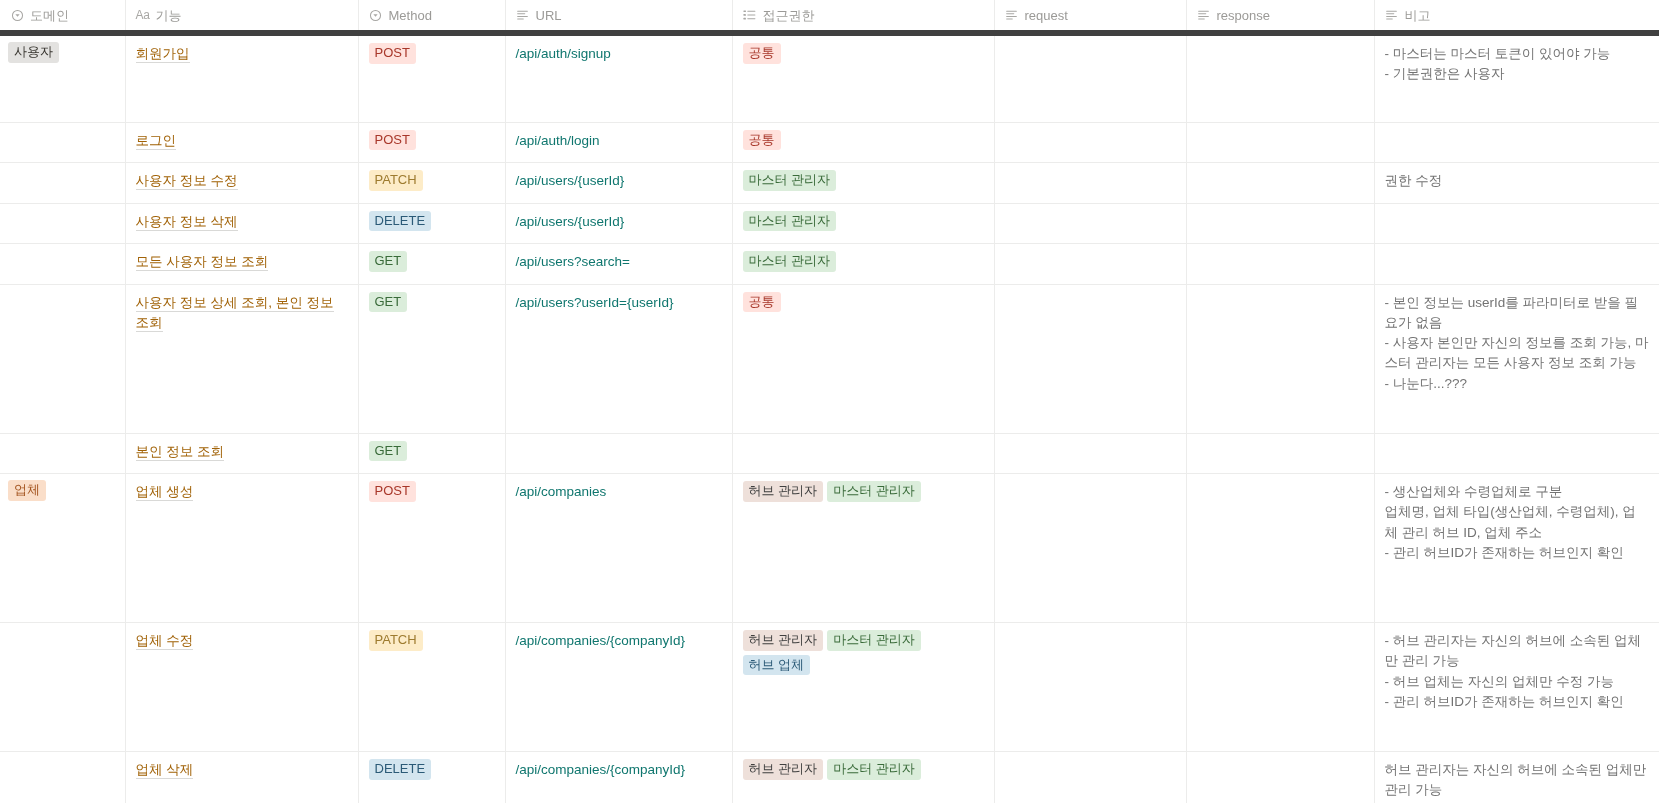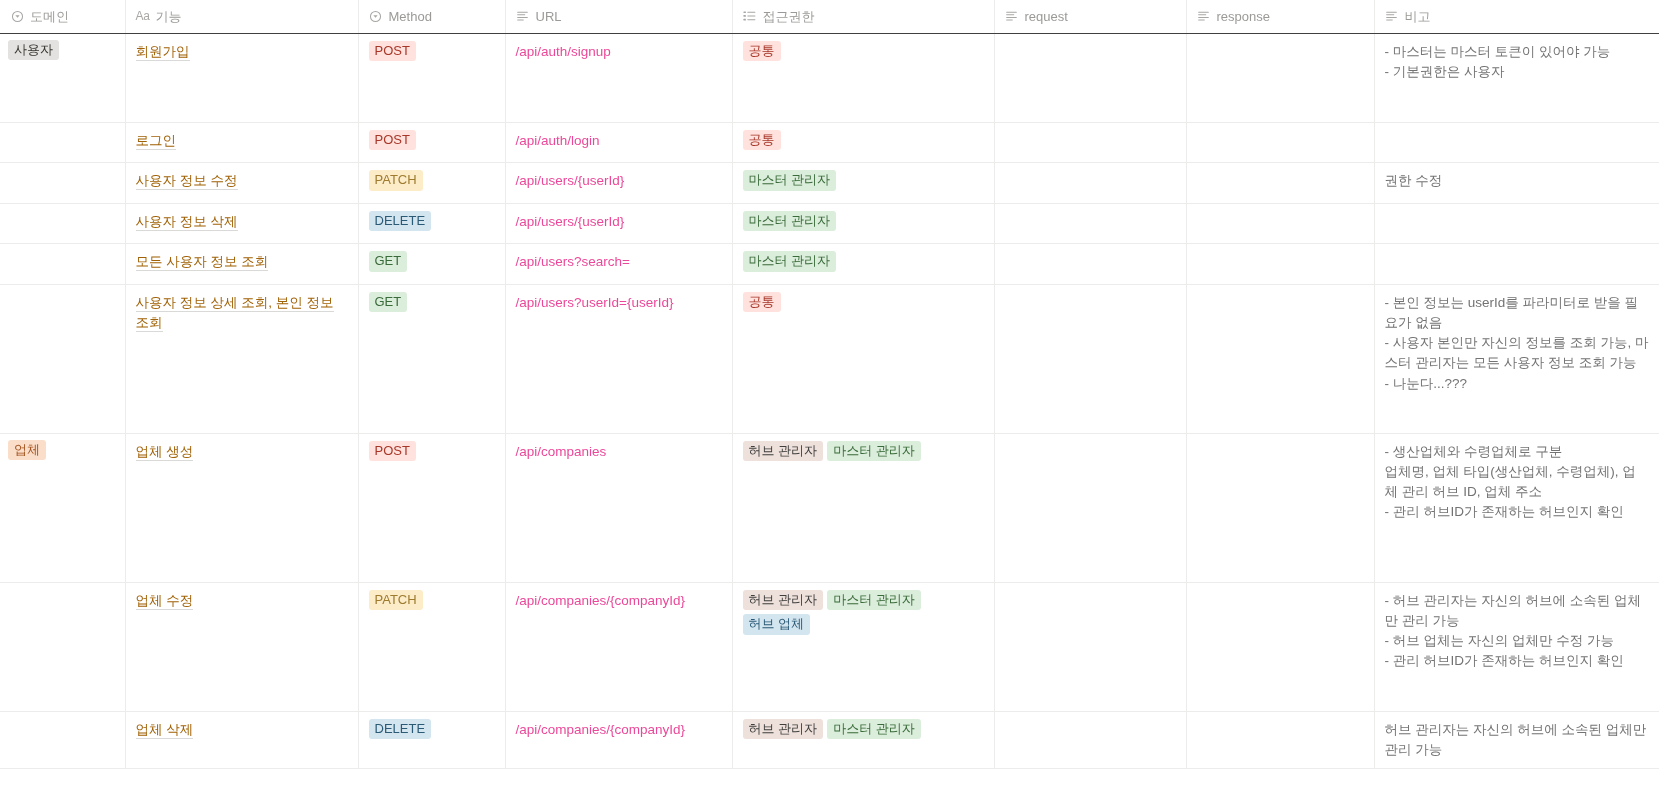--- a/index.html
+++ b/index.html
@@ -31,21 +31,21 @@
   col.c-url     { width: 227px; }
   col.c-auth    { width: 262px; }
   col.c-req     { width: 192px; }
   col.c-res     { width: 188px; }
   col.c-note    { width: 285px; }
 
   thead th {
     height: 33px;
     padding: 0 8px 0 10px;
     border-right: 1px solid #ececeb;
-    border-bottom: 1px solid #404040;
+    border-bottom: 6px solid #404040;
     font-weight: 400;
     font-size: 13px;
     color: #9b9a97;
     text-align: left;
     vertical-align: middle;
     background: #fff;
     white-space: nowrap;
   }
   thead th:last-child { border-right: none; }
   .th-inner { display: flex; align-items: center; gap: 6px; }
@@ -71,21 +71,21 @@
   tbody td:last-child { border-right: none; }
   tbody td.c-domain-cell { padding: 7px 8px 8px 8px; }
 
   .title-text {
     display: inline;
     border-bottom: 1px solid #d9d9d7;
     padding-bottom: 1px;
     color: #a16207;
     cursor: pointer;
   }
-  .url-text { color: #ec4899; }
+  .url-text { color: #0f766e; }
   .note-text { color: #737373; white-space: pre-wrap; }
 
   .tag {
     display: inline-block;
     padding: 1px 6px 2px 6px;
     border-radius: 3px;
     font-size: 13px;
     line-height: 1.35;
     margin: 0 4px 4px 0;
     white-space: nowrap;
@@ -309,20 +309,36 @@
           <td><span class="url-text">/api/users?userId={userId}</span></td>
           <td>
             <div class="tag-wrap"><span class="tag tag-red">공통</span></div>
           </td>
           <td><span class="url-text"></span></td>
           <td><span class="url-text"></span></td>
           <td><span class="note-text">- 본인 정보는 userId를 파라미터로 받을 필요가 없음
 - 사용자 본인만 자신의 정보를 조회 가능, 마스터 관리자는 모든 사용자 정보 조회 가능
 - 나눈다...???</span></td>
         </tr>
+        <tr style="height: 31px;">
+          <td class="c-domain-cell">
+            <div class="tag-wrap"></div>
+          </td>
+          <td><span class="title-text">본인 정보 조회</span></td>
+          <td>
+            <div class="tag-wrap"><span class="tag tag-green">GET</span></div>
+          </td>
+          <td><span class="url-text"></span></td>
+          <td>
+            <div class="tag-wrap"></div>
+          </td>
+          <td><span class="url-text"></span></td>
+          <td><span class="url-text"></span></td>
+          <td><span class="note-text"></span></td>
+        </tr>
         <tr style="height: 149px;">
           <td class="c-domain-cell">
             <div class="tag-wrap"><span class="tag tag-orange">업체</span></div>
           </td>
           <td><span class="title-text">업체 생성</span></td>
           <td>
             <div class="tag-wrap"><span class="tag tag-red">POST</span></div>
           </td>
           <td><span class="url-text">/api/companies</span></td>
           <td>

